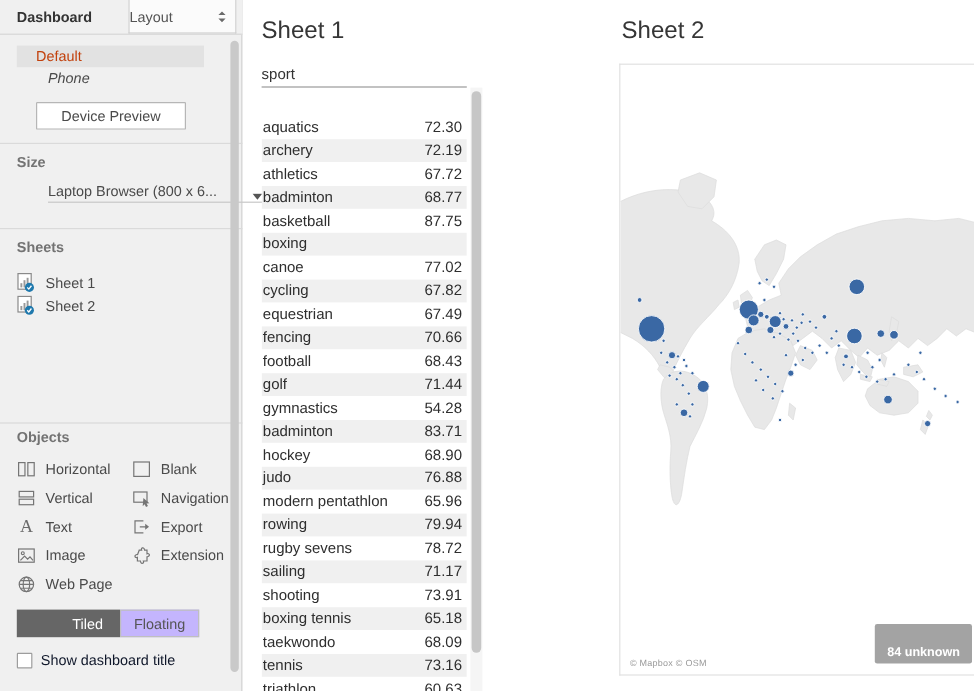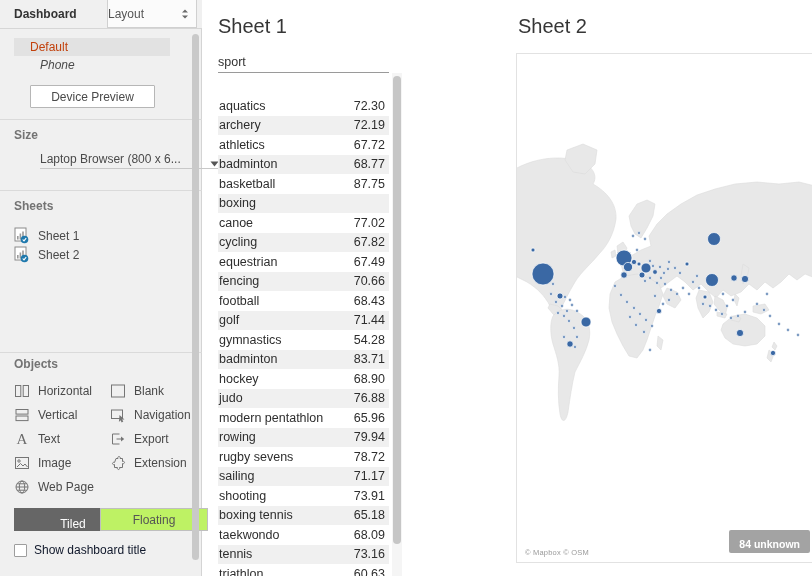--- a/index.html
+++ b/index.html
@@ -25,22 +25,22 @@
 
   .sheet-item { position:absolute; left:14px; width:170px; height:19px; display:flex; align-items:center; cursor:pointer; }
   .sheet-item .label { margin-left:9px; color:#4a4a4a; }
   .sheet-glyph { position:relative; width:15px; height:17px; }
 
   .obj-item { position:absolute; height:20px; display:flex; align-items:center; cursor:pointer; }
   .obj-item .oicon { width:16px; height:16px; display:flex; align-items:center; justify-content:center; }
   .obj-item .olabel { margin-left:8px; color:#4a4a4a; }
   .text-a { font-size:15px; color:#6b6b6b; font-family:"Liberation Serif", serif; line-height:14px; }
 
-  .btn-tiled { position:absolute; left:14px; top:508px; width:86px; height:23px; background:#666; color:#fff; display:flex; align-items:flex-end; justify-content:center; cursor:pointer;padding-left:32px; }
-  .btn-floating { position:absolute; left:100px; top:508px; width:108px; height:23px; background:#bef264; border:1px solid #bfbfbf; color:#555; display:flex; align-items:center; justify-content:center; cursor:pointer; }
+  .btn-tiled { position:absolute; left:14px; top:508px; width:86px; height:23px; background:#666; color:#fff; display:flex; align-items:center; justify-content:center; cursor:pointer;padding-left:32px; }
+  .btn-floating { position:absolute; left:100px; top:508px; width:66px; height:23px; background:#c4b5fd; border:1px solid #bfbfbf; color:#555; display:flex; align-items:center; justify-content:center; cursor:pointer; }
   .chk-row { position:absolute; left:14px; top:543px; display:flex; align-items:center; cursor:pointer; }
   .chk-box { width:13px; height:13px; background:#fff; border:1px solid #9d9d9d; border-radius:1px; }
   .chk-label { margin-left:7px; color:#0f172a; }
   .side-scroll { position:absolute; left:192px; top:34px; width:7px; height:526px; background:#c9c9c9; border-radius:4px; }
 
   
   .s1-title, .s2-title { position:absolute; top:15px; font-size:20px; color:#363636; }
   .s1-title { left:218px; }
   .s2-title { left:518px; }
   .tbl-header { position:absolute; left:218px; top:55px; width:171px; color:#333; font-size:12.5px; }
@@ -48,21 +48,21 @@
   .tbl-body { position:absolute; left:218px; top:73px; width:171px; height:503px; overflow:hidden;margin-top:23px; }
   .trow { height:19.5px; display:flex; align-items:center; justify-content:space-between; padding:0 4px 0 1px; font-size:12.5px; color:#2e2e2e; cursor:pointer; }
   .trow.band { background:#f0f0f0; }
   .tbl-scroll { position:absolute; left:392px; top:73px; width:10px; height:503px; background:#f5f5f5; }
   .tbl-thumb { position:absolute; left:1px; top:3px; width:8px; height:468px; background:#c6c6c6; border-radius:4px; }
 
   
   .map { position:absolute; left:516px; top:53px; width:296px; height:510px; background:#fff; border:1px solid #e2e2e2; border-right:none; overflow:hidden; }
   .map svg { display:block; }
   .attribution { position:absolute; left:8px; bottom:5px; font-size:7.5px; color:#9a9a9a; letter-spacing:.2px; }
-  .badge { position:absolute; right:2px; bottom:9px; background:rgba(150,150,150,.88); color:#fff; font-size:10.5px; font-weight:bold; padding:8px 10px 3px; border-radius:2px; }
+  .badge { position:absolute; right:2px; bottom:9px; background:rgba(150,150,150,.88); color:#fff; font-size:10.5px; font-weight:bold; padding:18px 10px 3px; border-radius:2px; }
 </style>
 </head>
 <body>
 
 <div class="screen">
 
   <div class="sidebar">
 
     <div class="tabbar">
       <span class="tab-dashboard">Dashboard</span>

